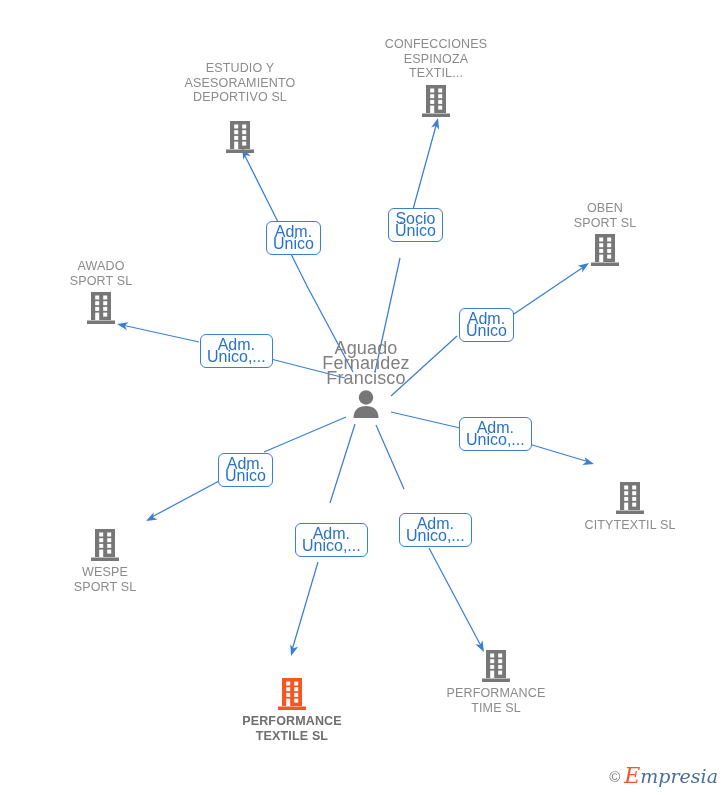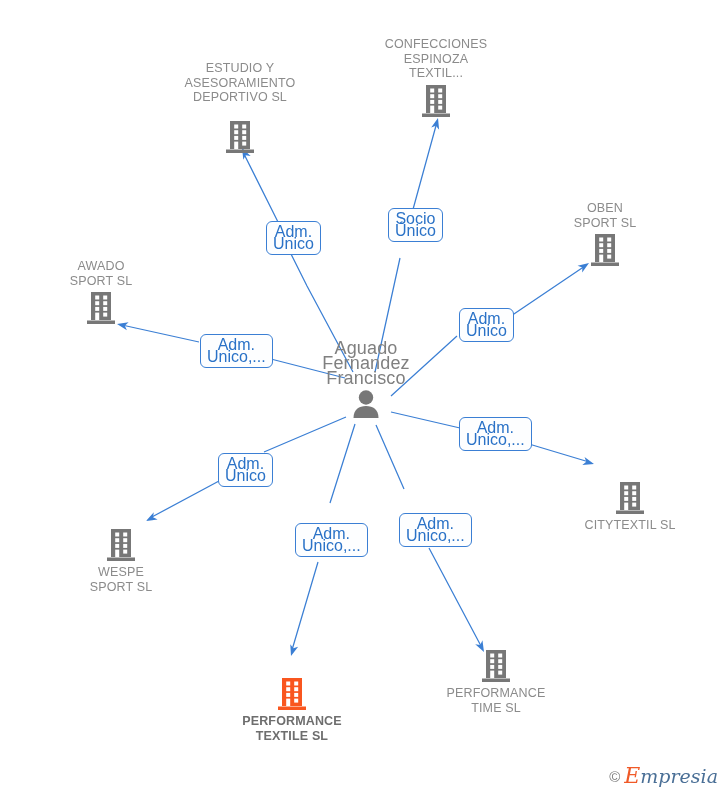--- a/index.html
+++ b/index.html
@@ -204,21 +204,21 @@
             <rect x="9.2" y="10.2" width="4" height="4" fill="#ffffff"></rect>
             <rect x="17.2" y="10.2" width="4" height="4" fill="#ffffff"></rect>
             <rect x="9.2" y="15.9" width="4" height="4" fill="#ffffff"></rect>
             <rect x="17.2" y="15.9" width="4" height="4" fill="#ffffff"></rect>
             <rect x="17.2" y="21.6" width="4" height="4" fill="#ffffff"></rect>
             <rect x="9.2" y="21.6" width="4" height="7.4" fill="#ffffff"></rect>
             <rect x="1" y="29.5" width="28" height="3.5" fill="#777777"></rect>
           </svg></span>
         <div class="node-label">CITYTEXTIL  SL</div>
       </div>
-      <div class="node label-bottom" style="left: 121px; top: 528px;">
+      <div class="node label-bottom" style="left: 105px; top: 528px;">
         <span class="node-icon"><svg width="30" height="34" viewBox="0 0 30 34">
             <rect x="5" y="1" width="20" height="28" fill="#777777"></rect>
             <rect x="9.2" y="4.5" width="4" height="4" fill="#ffffff"></rect>
             <rect x="17.2" y="4.5" width="4" height="4" fill="#ffffff"></rect>
             <rect x="9.2" y="10.2" width="4" height="4" fill="#ffffff"></rect>
             <rect x="17.2" y="10.2" width="4" height="4" fill="#ffffff"></rect>
             <rect x="9.2" y="15.9" width="4" height="4" fill="#ffffff"></rect>
             <rect x="17.2" y="15.9" width="4" height="4" fill="#ffffff"></rect>
             <rect x="17.2" y="21.6" width="4" height="4" fill="#ffffff"></rect>
             <rect x="9.2" y="21.6" width="4" height="7.4" fill="#ffffff"></rect>

